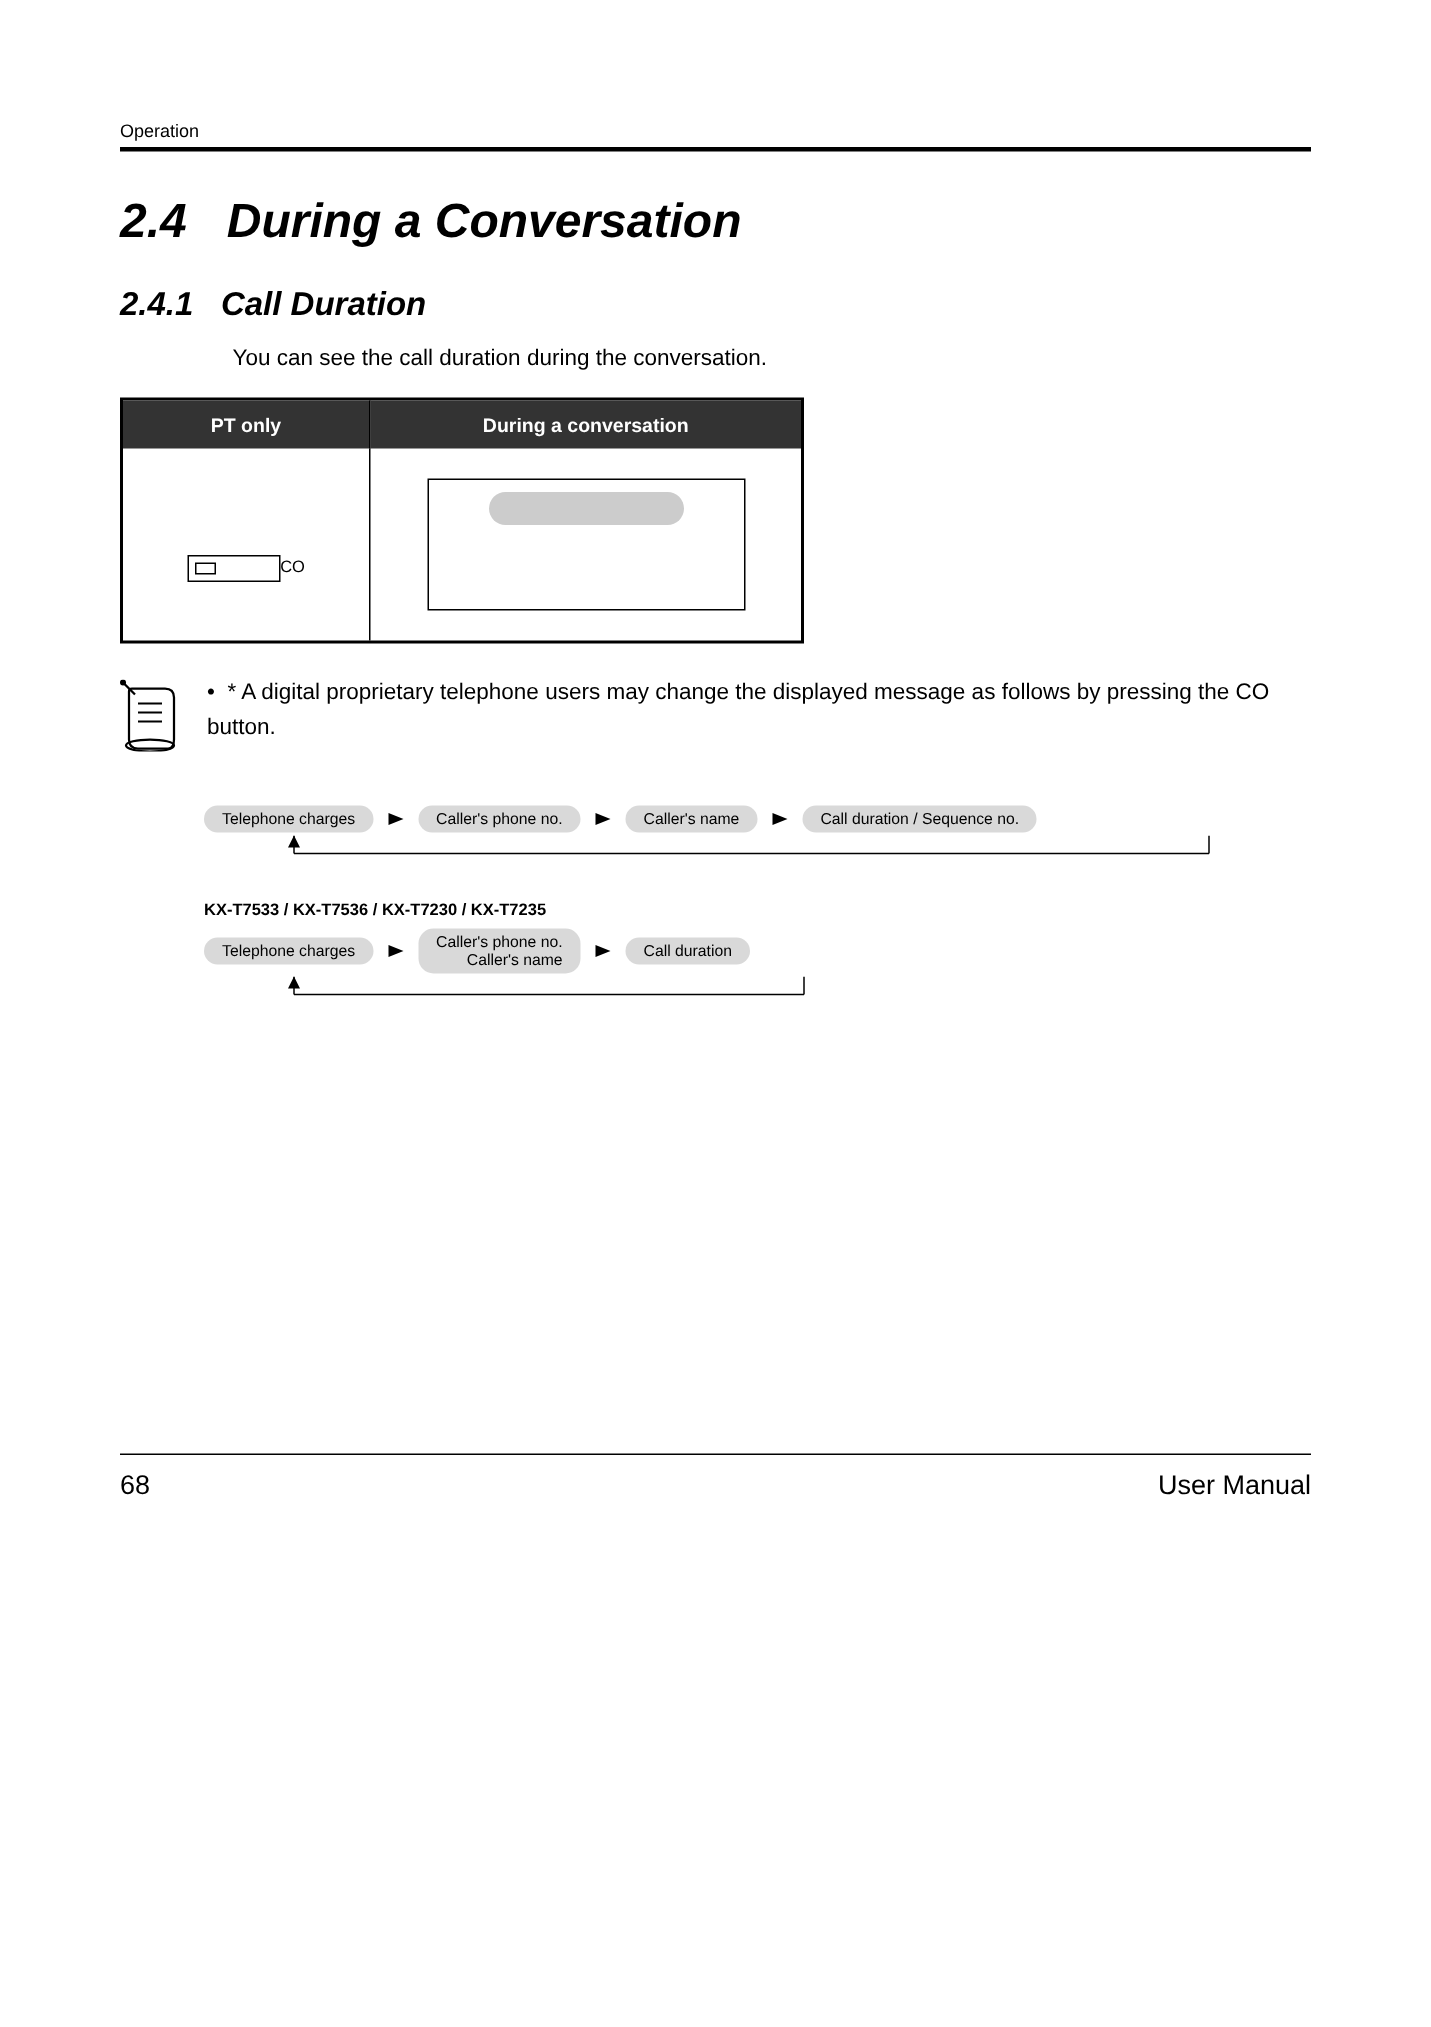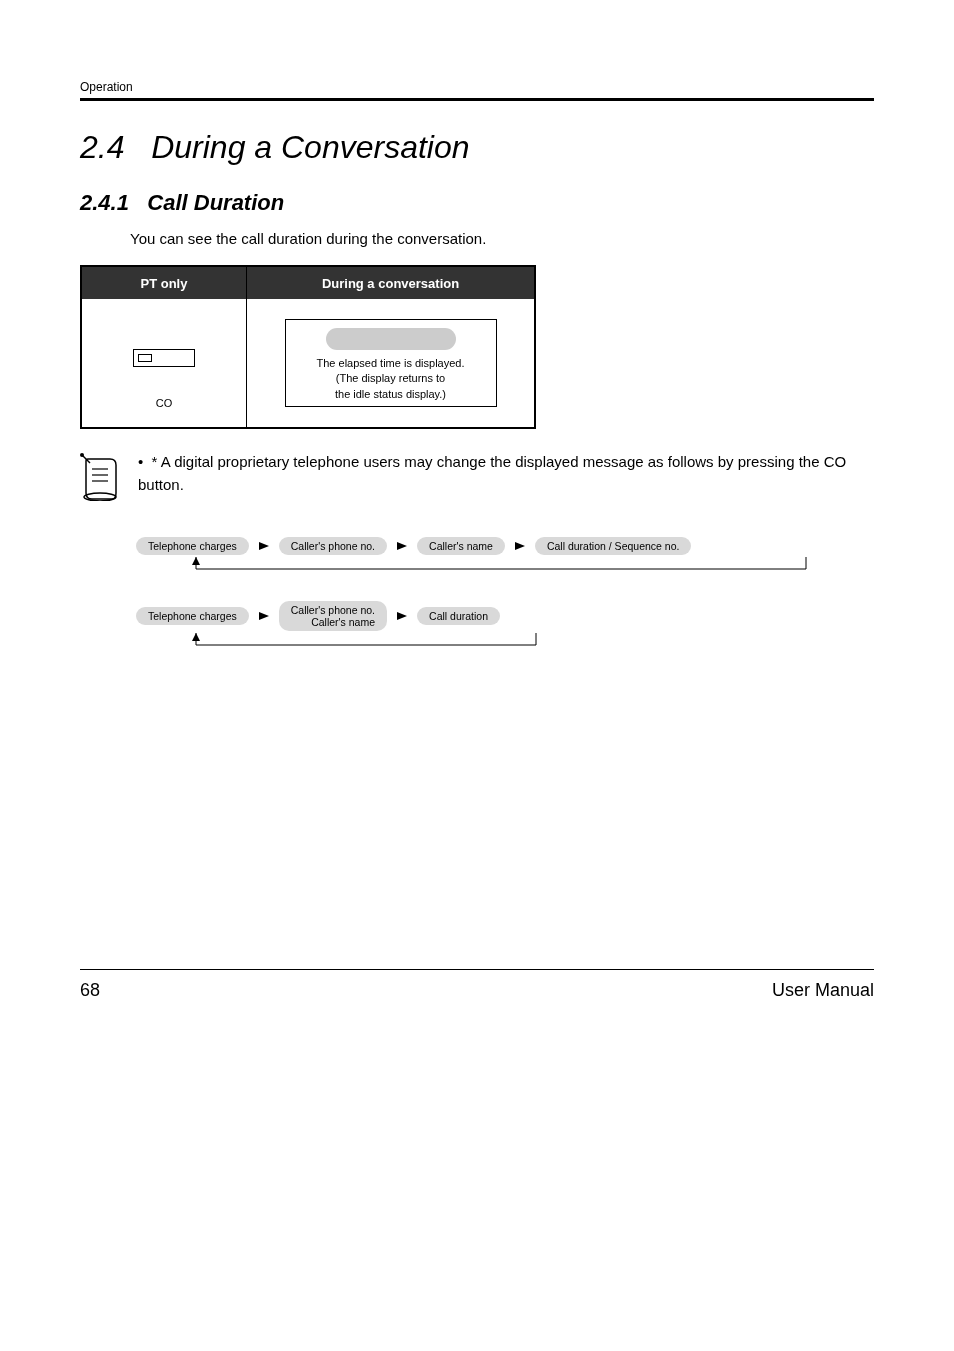--- a/index.html
+++ b/index.html
@@ -25,35 +25,35 @@
     background: #000;
     margin: 0;
   }
   .hr-thin {
     height: 1px;
     background: #000;
     margin: 0;
   }
   .h1 {
     font-size: 32px;
-    font-weight: normal;
+    font-weight: bold;
     font-style: italic;
     margin-top: 28px;
     font-family: Arial, Helvetica, sans-serif;
   }
   .h2 {
     font-size: 22px;
     font-weight: bold;
     font-style: italic;
     margin-top: 24px;
   }
   .para {
     font-size: 15px;
     margin-top: 14px;
-    margin-left: 50px;
+    margin-left: 75px;
   }
   .subhead-row {
     display: flex;
     align-items: center;
     margin-top: 16px;
   }
   .diamond {
     width: 11px;
     height: 11px;
     background: #000;
@@ -98,21 +98,21 @@
     font-weight: bold;
   }
   .box-body {
     display: flex;
     height: 128px;
   }
   .left-col {
     width: 164px;
     border-right: 1px solid #000;
     display: flex;
-    flex-direction: column;
+    flex-direction: row;
     align-items: center;
     justify-content: center;
   }
   .display-rect {
     width: 60px;
     height: 16px;
     border: 1.5px solid #000;
     position: relative;
     background: #fff;
     display: flex;
@@ -263,23 +263,20 @@
     <div class="box-body">
       <div class="left-col">
         <div class="display-rect">
           <div class="display-rect-inner"></div>
         </div>
         <div class="co-label">CO</div>
       </div>
       <div class="right-col">
         <div class="speech">
           <div class="speech-top"></div>
-          <div style="white-space:pre-line;">The elapsed time is displayed.
-(The display returns to
-the idle status display.)</div>
         </div>
       </div>
     </div>
   </div>
 
   <div class="note-row">
     <div class="note-icon">
       <svg viewBox="0 0 40 48" width="40" height="48">
         <path d="M8 6 Q6 6 6 8 L6 40 Q6 46 12 46 L32 46 Q36 46 36 40 L36 12 Q36 6 30 6 Z" fill="#fff" stroke="#000" stroke-width="1.5"></path>
         <ellipse cx="20" cy="44" rx="16" ry="4" fill="none" stroke="#000" stroke-width="1.5"></ellipse>
@@ -309,20 +306,21 @@
       <svg width="720" height="22">
         <line x1="60" y1="0" x2="60" y2="12" stroke="#000" stroke-width="1"></line>
         <line x1="60" y1="12" x2="670" y2="12" stroke="#000" stroke-width="1"></line>
         <line x1="670" y1="12" x2="670" y2="0" stroke="#000" stroke-width="1"></line>
         <polygon points="60,0 56,8 64,8" fill="#000"></polygon>
       </svg>
     </div>
   </div>
 
   <div class="chips-block" style="margin-top:30px;">
+    <div class="chips-label">KX-T7533 / KX-T7536 / KX-T7230 / KX-T7235</div>
     <div class="chip-row">
       <span class="chip">Telephone charges</span>
       <span class="arrow"></span>
       <span class="chip" style="white-space:pre-line;">Caller's phone no.
 Caller's name</span>
       <span class="arrow"></span>
       <span class="chip">Call duration</span>
     </div>
     <div class="return-line">
       <svg width="500" height="22">

